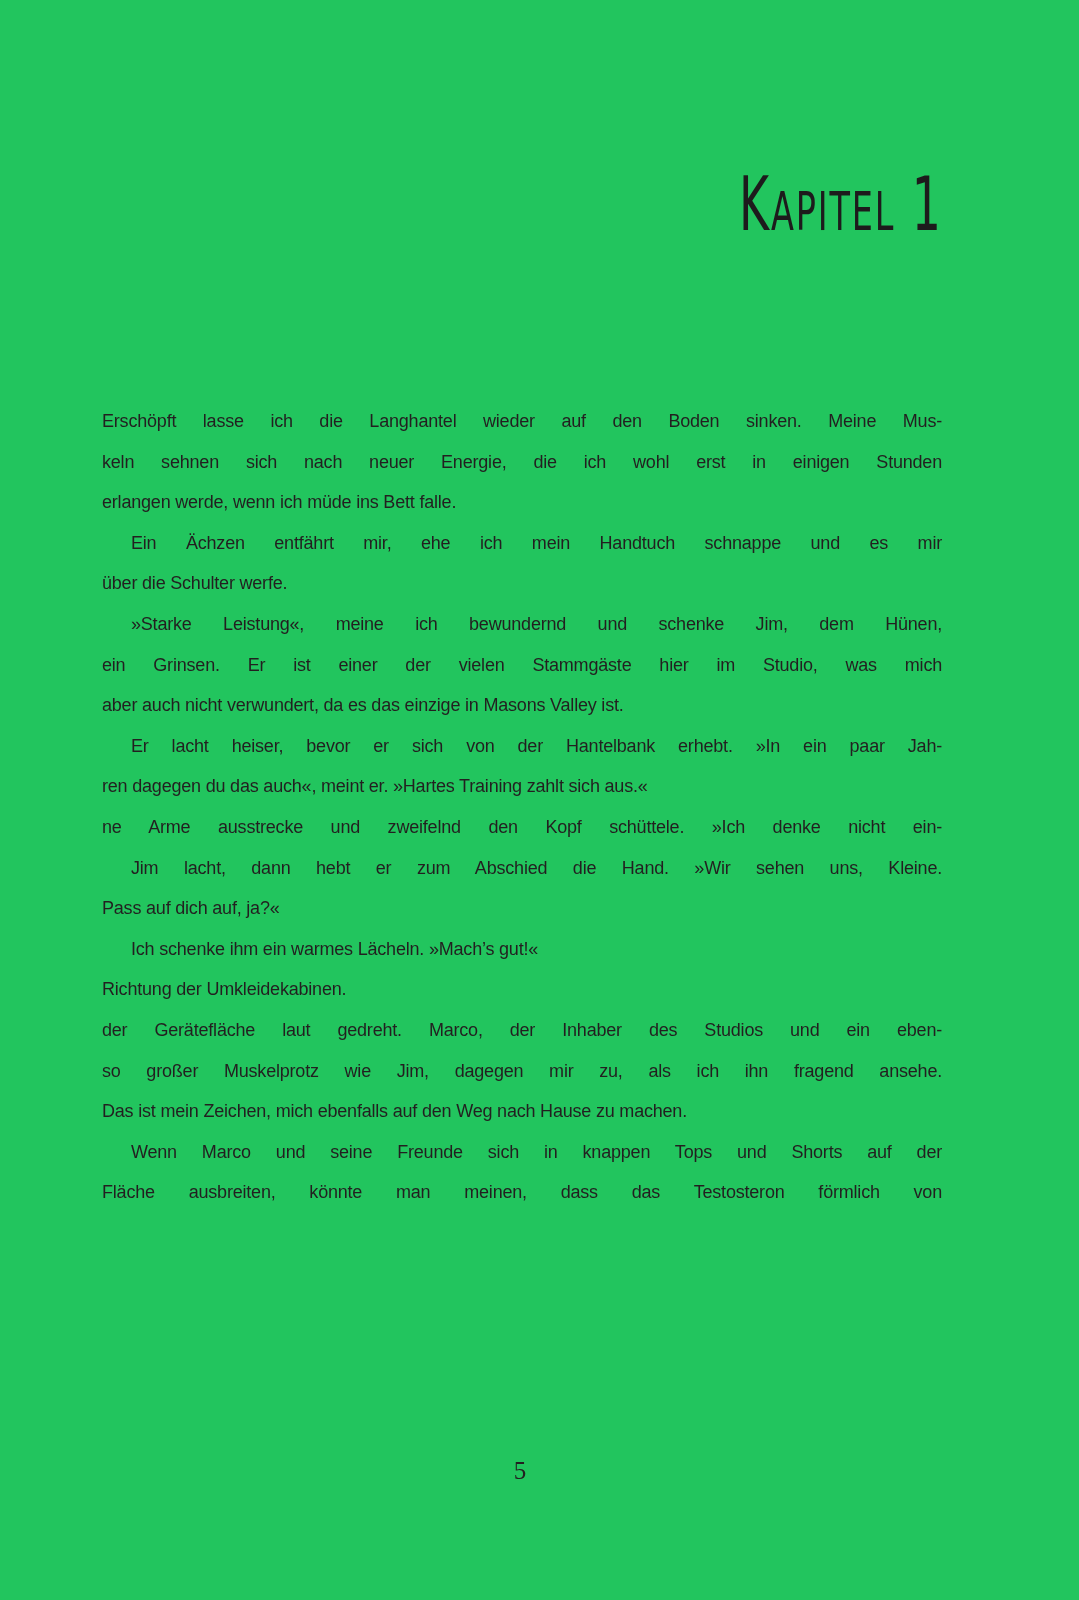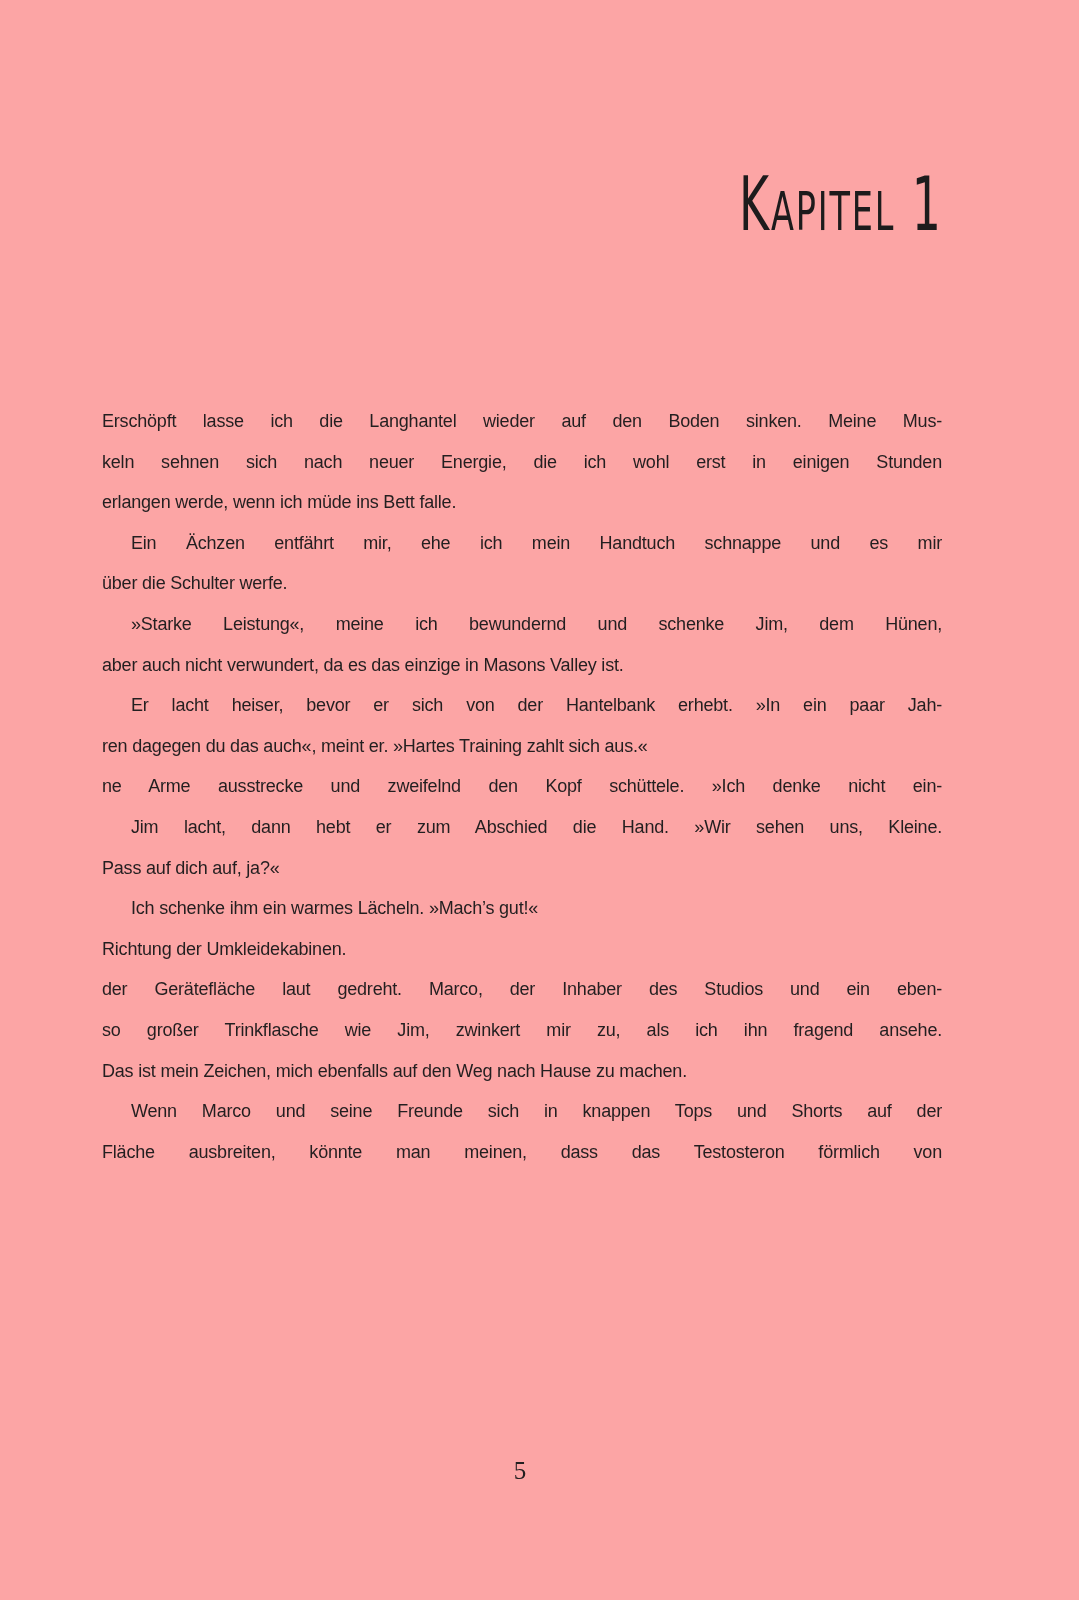--- a/index.html
+++ b/index.html
@@ -12,21 +12,21 @@
       height: 1600px;
       position: relative;
       overflow: hidden;
       color: #231f20;
     }
     .page {
       position: absolute;
       left: 0; top: 0;
       width: 1079px;
       height: 1600px;
-      background: #fca5a5;
+      background: #22c55e;
     }
     .chapter-title {
       position: absolute;
       top: 112px;
       right: 136px;
       font-family: "DejaVu Sans", sans-serif;
       font-weight: normal;
       font-size: 70px;
       line-height: 90px;
       letter-spacing: 3px;
@@ -83,30 +83,31 @@
 
   <h1 class="chapter-title"><span class="big">K</span><span class="small">APITEL</span><span class="big">&nbsp;</span><span class="big">1</span></h1>
 
   <div class="body-text" id="body-text">
       <span class="line">Erschöpft lasse ich die Langhantel wieder auf den Boden sinken. Meine Mus-</span>
       <span class="line">keln sehnen sich nach neuer Energie, die ich wohl erst in einigen Stunden</span>
       <span class="line last">erlangen werde, wenn ich müde ins Bett falle.</span>
       <span class="line indent">Ein Ächzen entfährt mir, ehe ich mein Handtuch schnappe und es mir</span>
       <span class="line last">über die Schulter werfe.</span>
       <span class="line indent">»Starke Leistung«, meine ich bewundernd und schenke Jim, dem Hünen,</span>
+      <span class="line">ein Grinsen. Er ist einer der vielen Stammgäste hier im Studio, was mich</span>
       <span class="line last">aber auch nicht verwundert, da es das einzige in Masons Valley ist.</span>
       <span class="line indent">Er lacht heiser, bevor er sich von der Hantelbank erhebt. »In ein paar Jah-</span>
       <span class="line last">ren dagegen du das auch«, meint er. »Hartes Training zahlt sich aus.«</span>
       <span class="line">ne Arme ausstrecke und zweifelnd den Kopf schüttele. »Ich denke nicht ein-</span>
       <span class="line indent">Jim lacht, dann hebt er zum Abschied die Hand. »Wir sehen uns, Kleine.</span>
       <span class="line last">Pass auf dich auf, ja?«</span>
       <span class="line indent last">Ich schenke ihm ein warmes Lächeln. »Mach’s gut!«</span>
       <span class="line last">Richtung der Umkleidekabinen.</span>
       <span class="line">der Gerätefläche laut gedreht. Marco, der Inhaber des Studios und ein eben-</span>
-      <span class="line">so großer Trinkflasche wie Jim, zwinkert mir zu, als ich ihn fragend ansehe.</span>
+      <span class="line">so großer Muskelprotz wie Jim, dagegen mir zu, als ich ihn fragend ansehe.</span>
       <span class="line last">Das ist mein Zeichen, mich ebenfalls auf den Weg nach Hause zu machen.</span>
       <span class="line indent">Wenn Marco und seine Freunde sich in knappen Tops und Shorts auf der</span>
       <span class="line">Fläche ausbreiten, könnte man meinen, dass das Testosteron förmlich von</span>
     </div>
 
   <div class="page-number">5</div>
 
 </div>
 
 </body></html>

